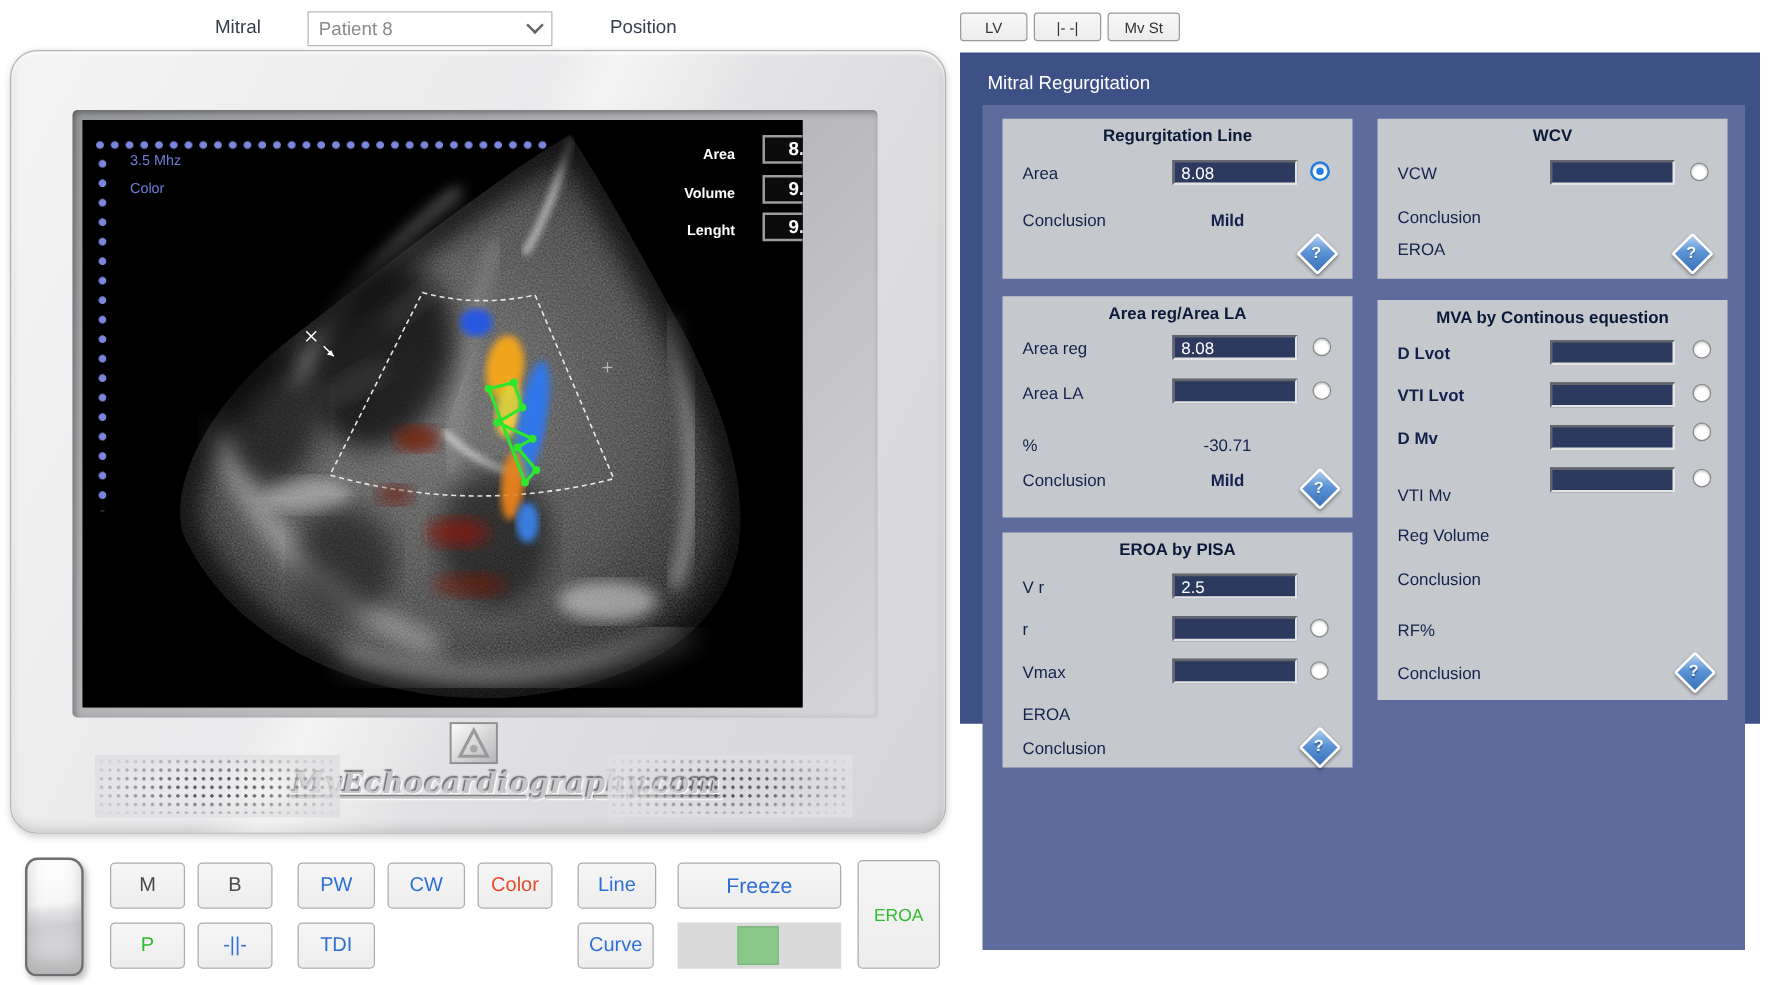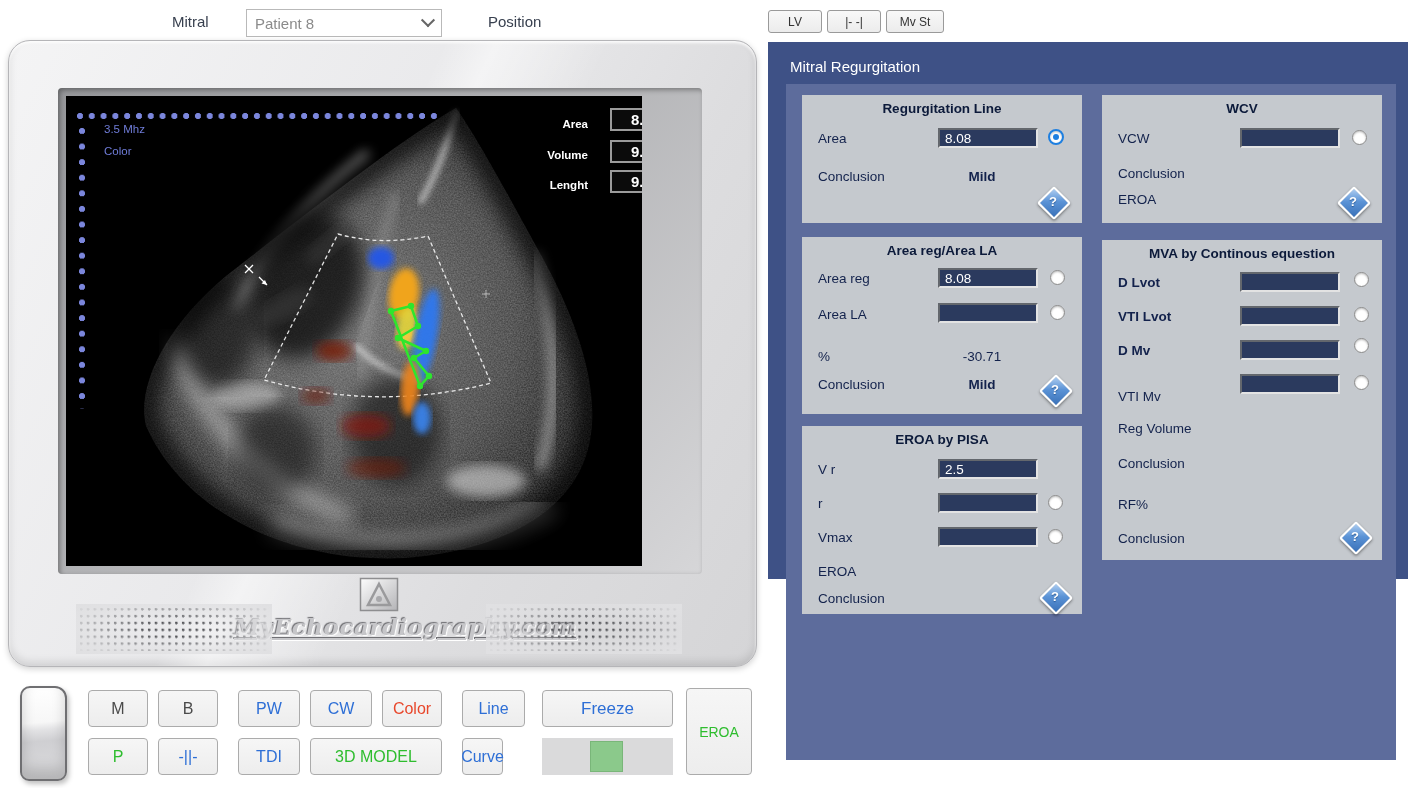--- a/index.html
+++ b/index.html
@@ -221,22 +221,21 @@
   <button class="abs dbtn" style="left:158px;top:690px;width:60px">B</button>
   <button class="abs dbtn c-blue" style="left:238px;top:690px;width:62px">PW</button>
   <button class="abs dbtn c-blue" style="left:310px;top:690px;width:62px">CW</button>
   <button class="abs dbtn c-red" style="left:382px;top:690px;width:60px">Color</button>
   <button class="abs dbtn c-blue" style="left:462px;top:690px;width:63px">Line</button>
   <button class="abs dbtn c-blue" style="left:542px;top:690px;width:131px;font-size:17px">Freeze</button>
 
   <button class="abs dbtn c-green" style="left:88px;top:738px;width:60px">P</button>
   <button class="abs dbtn c-blue" style="left:158px;top:738px;width:60px">-||-</button>
   <button class="abs dbtn c-blue" style="left:238px;top:738px;width:62px">TDI</button>
-  <button class="abs dbtn c-green" style="left:310px;top:738px;width:132px">3D MODEL</button>
-  <button class="abs dbtn c-blue" style="left:462px;top:738px;width:41px">Curve</button>
+  <button class="abs dbtn c-blue" style="left:462px;top:738px;width:61px">Curve</button>
 
   <div class="abs slider-track">
     <div class="abs slider-handle"></div>
   </div>
   <button class="abs dbtn c-green" style="left:686px;top:688px;width:66px;height:87px;font-size:14px">EROA</button>
 
   <div class="abs panel">
     <div class="abs ptitle">Mitral Regurgitation</div>
     <div class="abs pinner">
 

